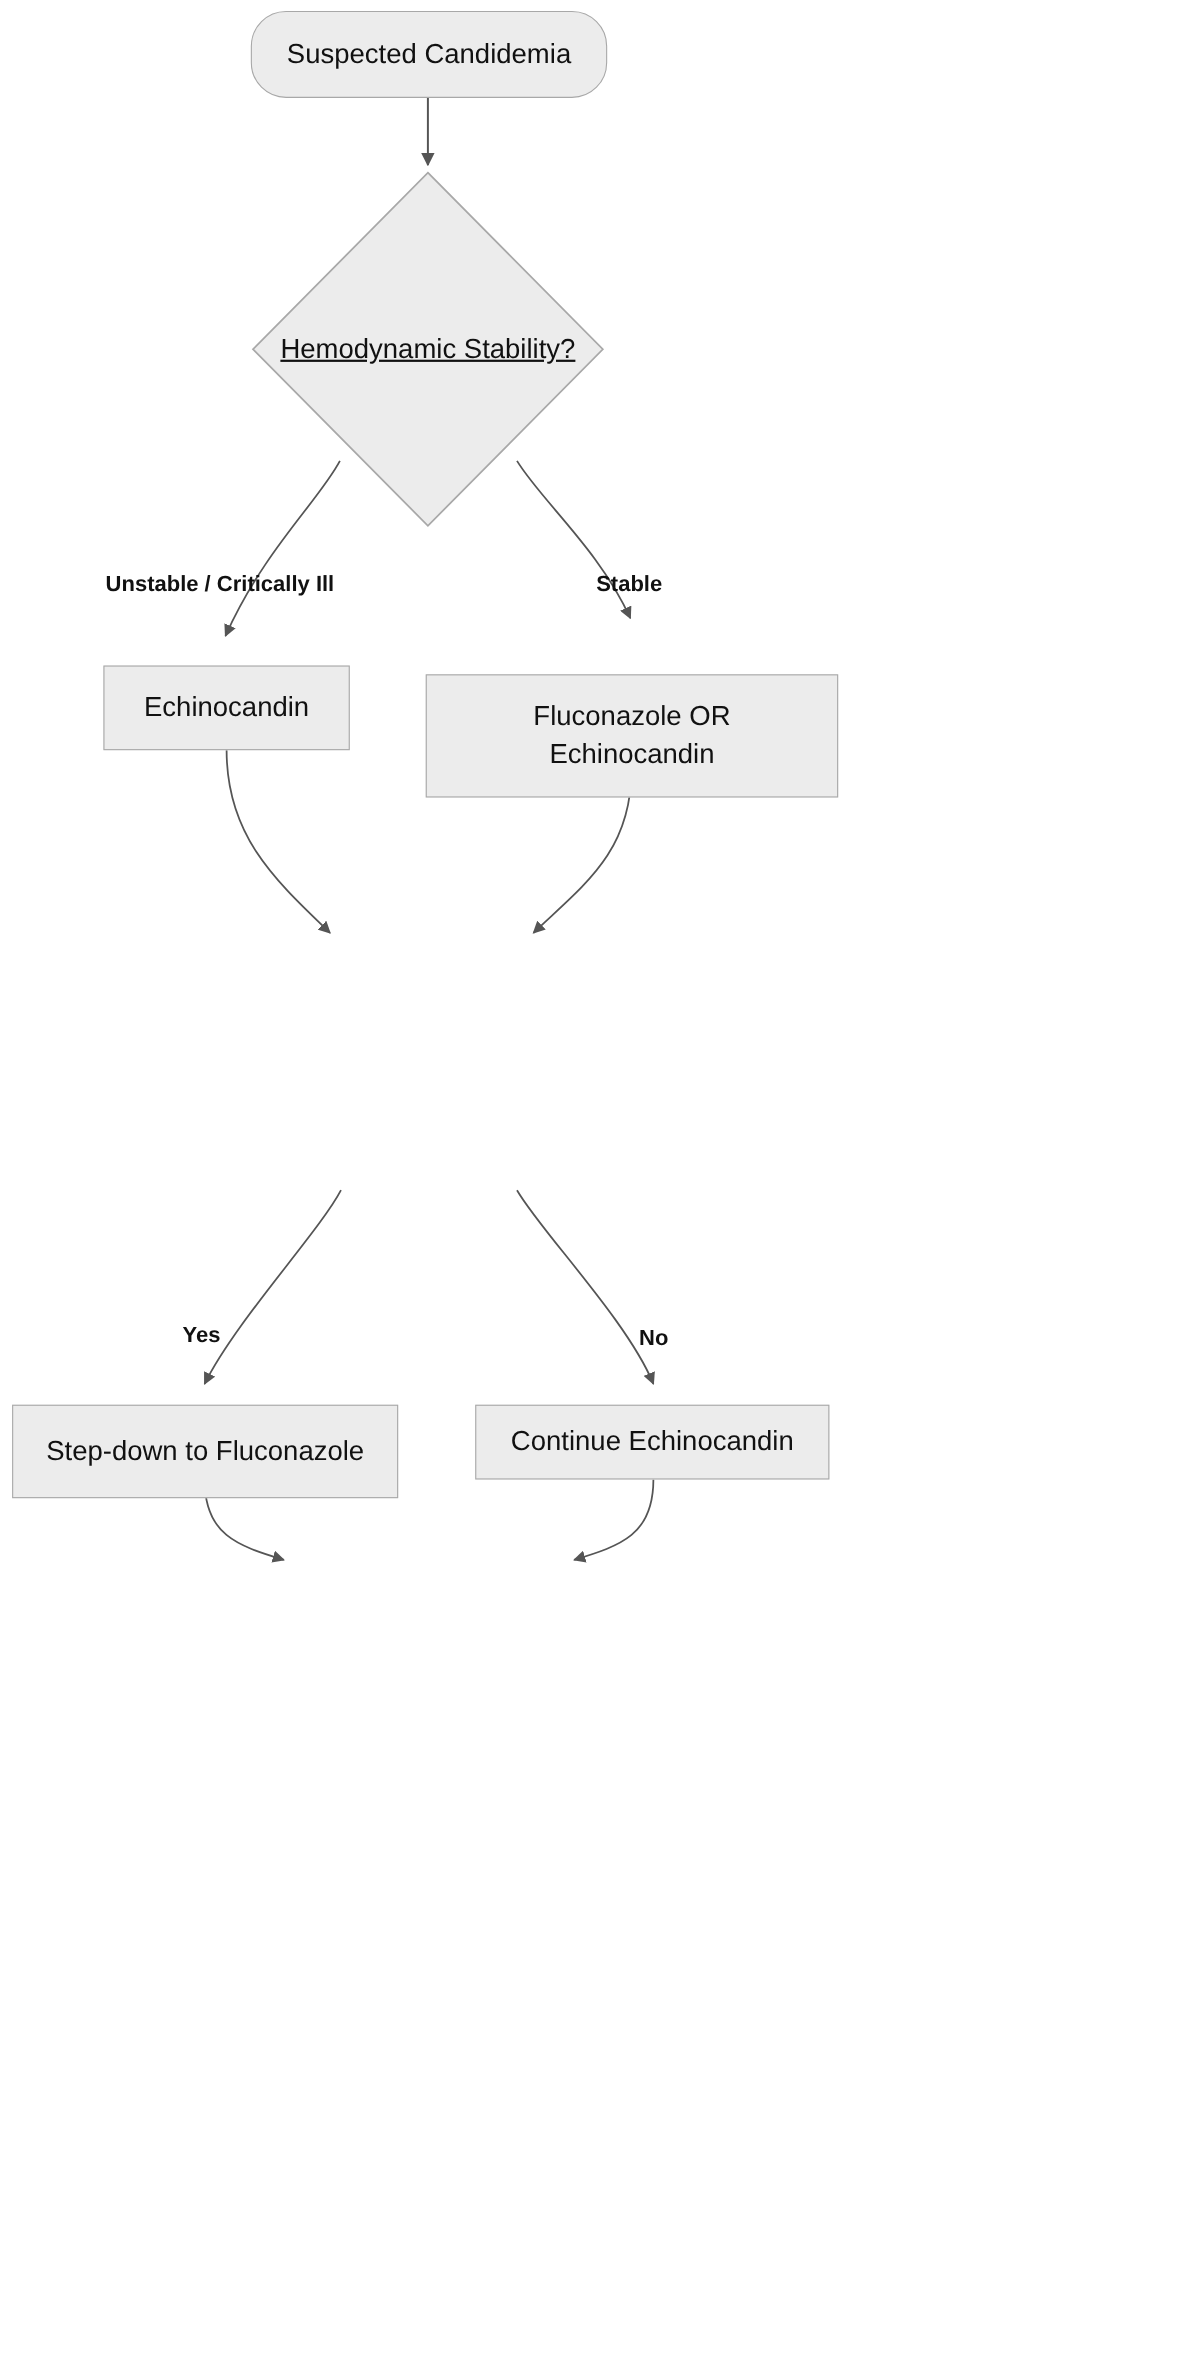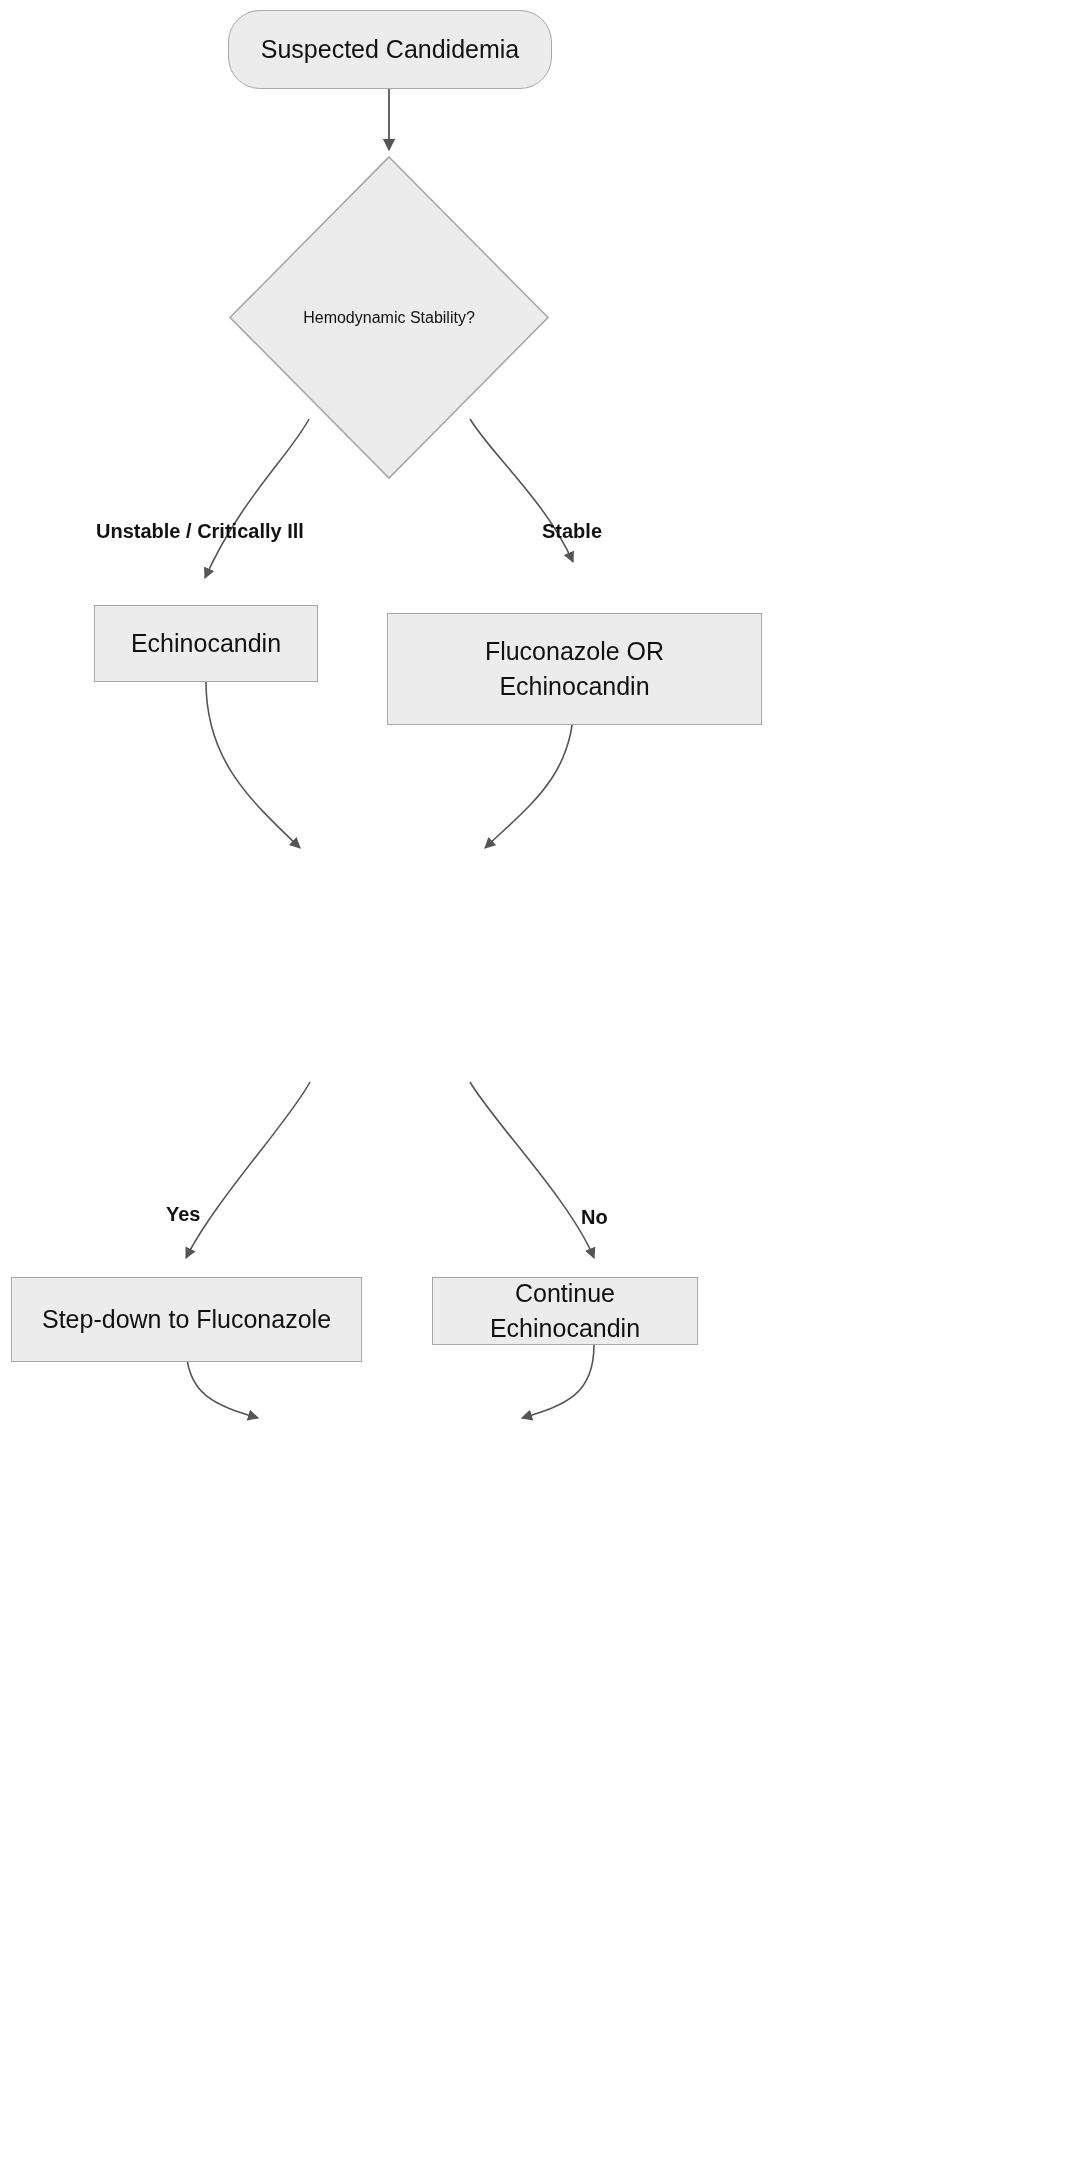--- a/index.html
+++ b/index.html
@@ -58,23 +58,24 @@
     position: absolute;
     left: 0;
     top: 0;
     width: 100%;
     height: 100%;
     display: flex;
     align-items: center;
     justify-content: center;
     text-align: center;
     color: #111111;
-    font-size: 16px;
+    font-size: 25px;
     line-height: 1.5;
     white-space: pre-line;
+    text-decoration: underline;
   }
   .edge-label {
     position: absolute;
     color: #111111;
     font-size: 20px;
     line-height: 1;
     white-space: nowrap;
     background: transparent;
     z-index: 3;
     font-weight: bold;
@@ -148,18 +149,18 @@
   </div>
 
   <div class="edge-label" style="left:581px; top:1207px;">
     <span>No</span>
   </div>
 
   <div class="node" style="left:11px; top:1277px; width:351px; height:85px;">
     <span class="node-label">Step-down to Fluconazole</span>
   </div>
 
-  <div class="node" style="left:432px; top:1277px; width:266px; height:68px;">
+  <div class="node" style="left:432px; top:1277px; width:322px; height:68px;">
     <span class="node-label">Continue Echinocandin</span>
   </div>
 
 
 </div>
 
 </body></html>

